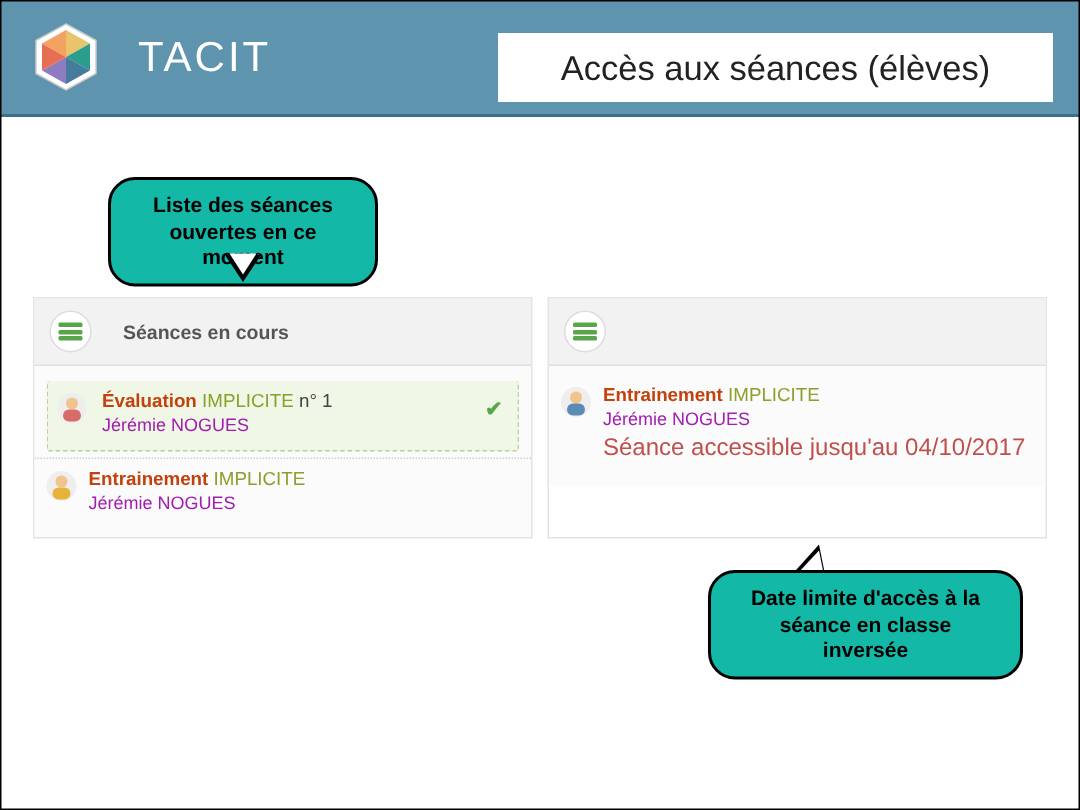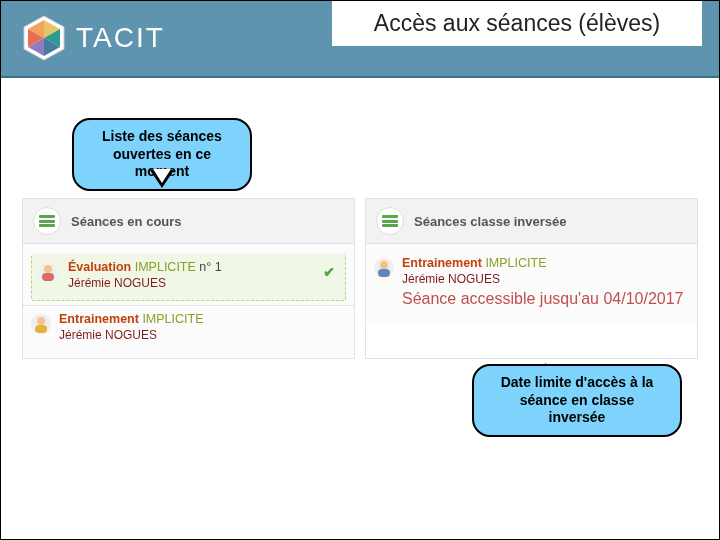--- a/index.html
+++ b/index.html
@@ -1,51 +1,51 @@
 <!DOCTYPE html>
 <html><head>
 <meta charset="utf-8">
 <style>
   * { box-sizing: border-box; margin: 0; padding: 0; }
   body { width: 720px; height: 540px; font-family: Arial, Helvetica, sans-serif; background: #fff; position: relative; overflow: hidden; }
   .frame-border { position:absolute; inset:0; border:1px solid #000; pointer-events:none; }
 
   
   .header { position: relative; width: 100%; height: 76px; background: #5f94ae; display:flex; align-items:center; }
-  .logo-wrap { display:flex; align-items:center; gap:8px; padding-left:20px; }
+  .logo-wrap { display:flex; align-items:center; gap:24px; padding-left:20px; }
   .hex { width:48px; height:48px; position:relative; }
   .brand { color:#fff; font-size:28px; letter-spacing:2px; font-weight:300; font-family:Arial,sans-serif; }
-  .title-box { position:absolute; right:18px; top:0; width:370px; height:46px; background:#fff; display:flex; align-items:center; justify-content:center; font-size:23px; color:#222; }
+  .title-box { position:absolute; right:18px; top:22px; width:370px; height:46px; background:#fff; display:flex; align-items:center; justify-content:center; font-size:23px; color:#222; }
   .header-line { position:absolute; left:0; right:0; top:76px; height:2px; background:#3b6f8a; }
 
   
-  .callout { position:absolute; border:2.5px solid #000; border-radius:18px; background:#7dd3fc; padding:8px 16px; text-align:center; font-weight:bold; font-size:14px; line-height:1.25; }
+  .callout { position:absolute; border:2.5px solid #000; border-radius:18px; background:#14b8a6; padding:8px 16px; text-align:center; font-weight:bold; font-size:14px; line-height:1.25; }
   .callout-tail { position:absolute; width:0; height:0; }
   .tail-down { border-left:12px solid transparent; border-right:12px solid transparent; border-top:18px solid #000; }
   .tail-down::after{ content:""; position:absolute; left:-9px; top:-19px; border-left:9px solid transparent; border-right:9px solid transparent; border-top:14px solid #fff; }
   .tail-upL { border-left:18px solid transparent; border-right:4px solid transparent; border-bottom:20px solid #000; }
   .tail-upL::after{ content:""; position:absolute; left:-14px; top:4px; border-left:14px solid transparent; border-right:3px solid transparent; border-bottom:15px solid #fff; }
 
   
   .panels { position:absolute; top:198px; left:22px; right:22px; display:flex; gap:10px; }
   .panel { flex:1; background:#fff; border:1px solid #e3e3e3; }
   .panel-hd { display:flex; align-items:center; gap:10px; padding:8px 10px; background:#f2f2f2; border-bottom:1px solid #e0e0e0; }
   .icon-circle { width:28px; height:28px; border-radius:50%; background:#fff; border:1px solid #ddd; display:flex; align-items:center; justify-content:center; }
   .icon-bars { width:16px; height:12px; display:flex; flex-direction:column; justify-content:space-between; }
   .icon-bars span { display:block; height:3px; background:#57a64a; border-radius:1px; }
-  .panel-title { font-weight:bold; color:#555; font-size:13px; }
+  .panel-title { font-weight:bold; color:#555; font-size:13px;margin-left:11px; }
   .panel-body { padding:6px 0; background:#fbfbfb; }
 
   .session { position:relative; padding:6px 10px 10px 36px; border-top:1px dotted #cfcfcf; }
   .session:first-child { border-top:none; }
   .sess-line1 { font-size:12.5px; color:#444; }
   .sess-type { font-weight:bold; color:#c2410c; }
   .sess-mod { color:#8aa02a; }
   .sess-num { color:#444; font-weight:normal; }
-  .sess-teacher { font-size:12px; color:#7f1d1d; margin-top:2px; }
+  .sess-teacher { font-size:12px; color:#a21caf; margin-top:2px; }
   .avatar { position:absolute; left:8px; top:8px; width:20px; height:20px; border-radius:50%; background:#eee; overflow:hidden; }
   .avatar svg { width:100%; height:100%; display:block; }
   .check { position:absolute; right:10px; top:10px; color:#57a64a; font-size:14px; font-weight:bold; }
   .highlight { background:#f0f7e7; border:1px dashed #b7d293; margin:4px 8px; border-radius:2px; padding:6px 10px 10px 36px; }
   .highlight .avatar { left:6px; }
   .sess-limit { font-size:16px; color:#c0504d; margin-top:4px; }
 
 </style>
 </head>
 <body>
@@ -122,21 +122,20 @@
 
   <div class="panel">
     <div class="panel-hd">
       <div class="icon-circle">
           <div class="icon-bars">
             <span></span>
             <span></span>
             <span></span>
           </div>
         </div>
-      <div class="panel-title">Séances classe inversée</div>
     </div>
     <div class="panel-body">
       <div class="session">
         <div class="avatar">
             <svg viewBox="0 0 20 20">
               <circle cx="10" cy="7" r="4" fill="#f2c48d"></circle>
               <rect x="4" y="11" width="12" height="8" rx="4" fill="#5b8bb5"></rect>
             </svg>
           </div>
         <div class="sess-line1">
@@ -144,18 +143,18 @@
           <span class="sess-mod">IMPLICITE</span>
         </div>
         <div class="sess-teacher">Jérémie NOGUES</div>
         <div class="sess-limit">Séance accessible jusqu'au 04/10/2017</div>
       </div>
     </div>
   </div>
 </div>
 
 <div class="callout-tail tail-upL" style="left:528px; top:363px;"></div>
-<div class="callout" style="left:472px; top:364px; width:210px;">
+<div class="callout" style="left:472px; top:380px; width:210px;">
   <span style="white-space:pre-line;">Date limite d'accès à la
 séance en classe inversée</span>
 </div>
 
 <div class="frame-border"></div>
 
 </body></html>

